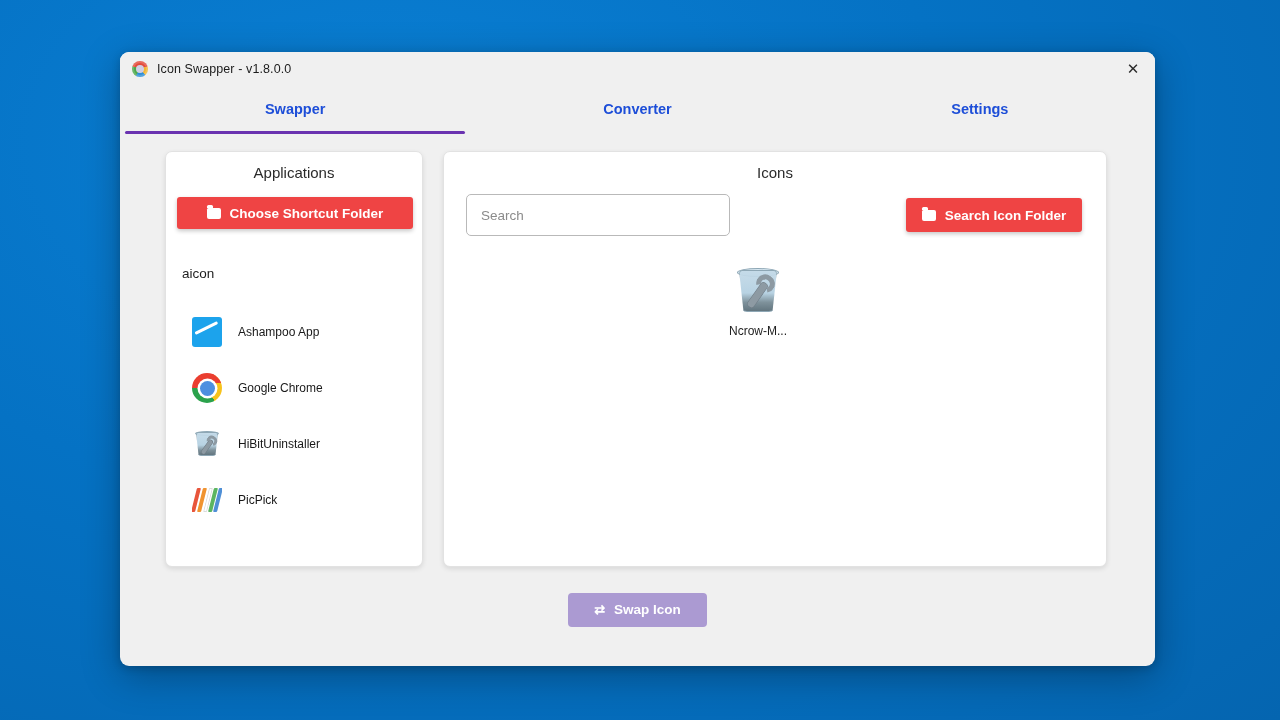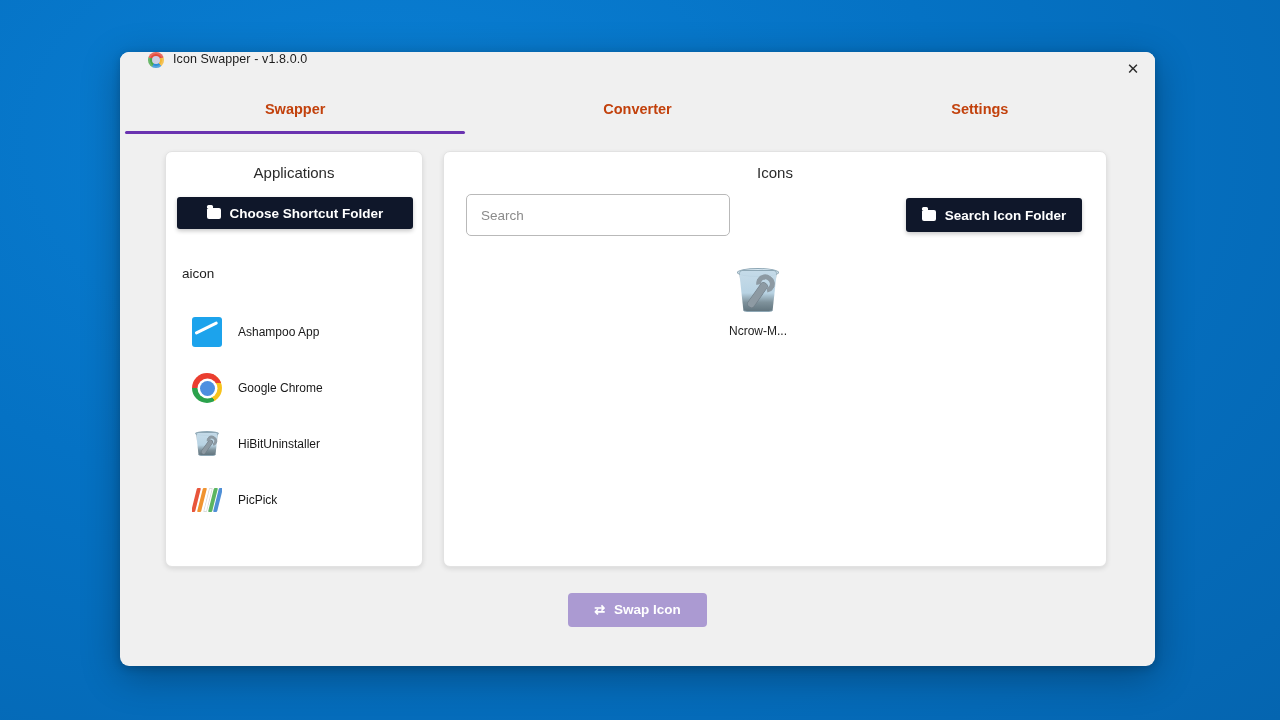--- a/index.html
+++ b/index.html
@@ -29,22 +29,22 @@
     border-radius: 9px;
     box-shadow: 0 10px 38px rgba(0,0,0,0.30), 0 2px 8px rgba(0,0,0,0.18);
     overflow: hidden;
   }
 
   .titlebar {
     position: relative;
     height: 33px;
     background: #f0f0f0;
     display: flex;
-    align-items: flex-start;
-    padding-left: 28px;
+    align-items: center;
+    padding-left: 12px;
   }
 
   .title-icon {
     width: 16px;
     height: 16px;
     border-radius: 50%;
     margin-right: 9px;
     flex: 0 0 auto;
     background:
       conic-gradient(from 0deg,
@@ -91,21 +91,21 @@
     padding: 0 4px;
   }
   .tab {
     flex: 1 1 0;
     display: flex;
     align-items: center;
     justify-content: center;
     position: relative;
     font-size: 14.5px;
     font-weight: bold;
-    color: #c2410c;
+    color: #1d4ed8;
   }
   .tab.active::after {
     content: "";
     position: absolute;
     left: 1px; right: 1px;
     bottom: -1px;
     height: 3px;
     background: #6a33b0;
     border-radius: 2px;
   }
@@ -131,21 +131,21 @@
 
   .panel-title {
     text-align: center;
     font-size: 15px;
     color: #2b2b2b;
     padding-top: 12px;
   }
 
   
   .btn-primary {
-    background: #0f172a;
+    background: #ef4444;
     color: #ffffff;
     border: none;
     border-radius: 3px;
     font-family: "Liberation Sans", sans-serif;
     font-size: 13.5px;
     font-weight: bold;
     display: inline-flex;
     align-items: center;
     justify-content: center;
     gap: 9px;

